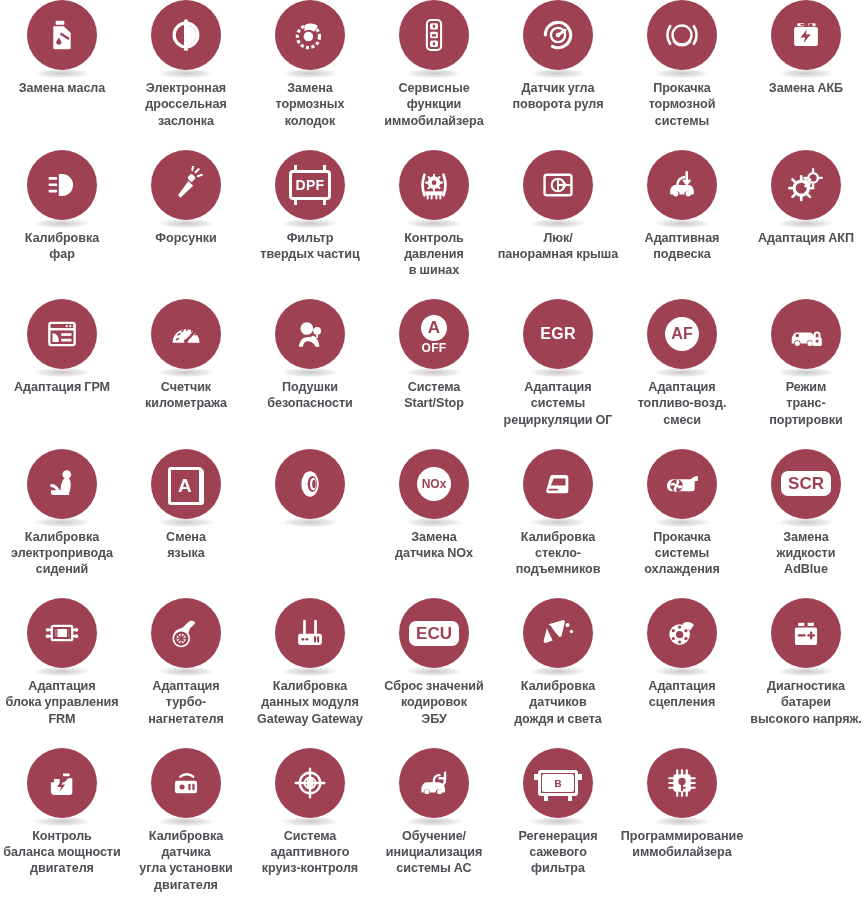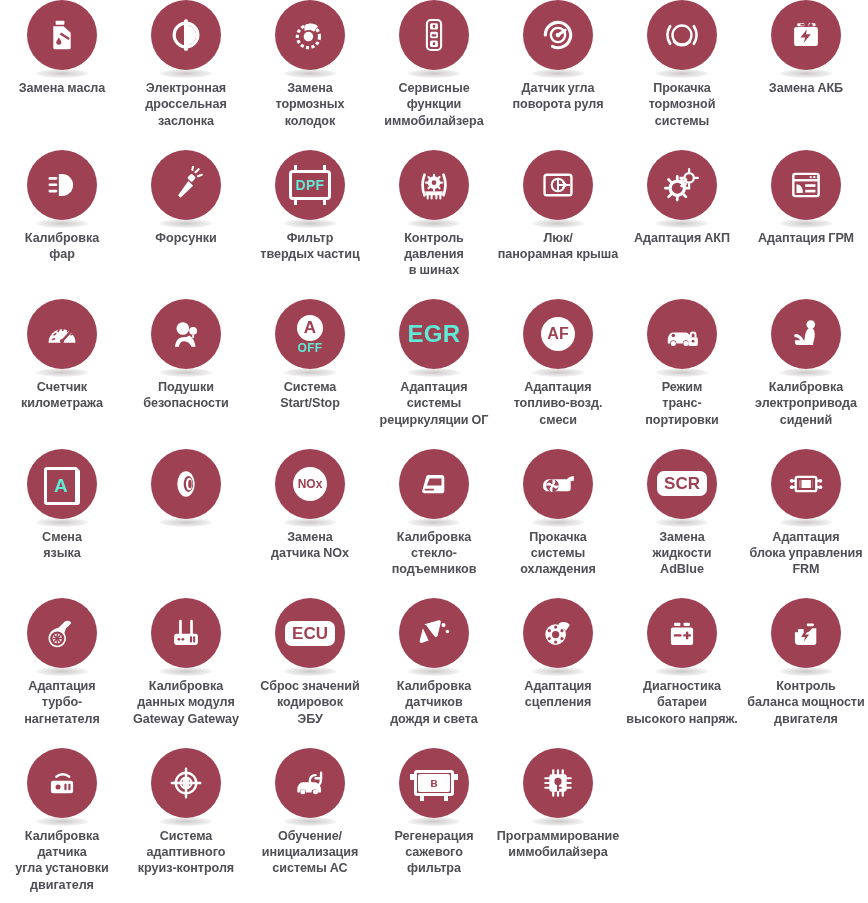--- a/index.html
+++ b/index.html
@@ -53,21 +53,21 @@
     left: 50%;
     transform: translateX(-50%);
     width: 54px;
     height: 9px;
     border-radius: 50%;
     background: radial-gradient(ellipse at center, rgba(120,110,110,0.38) 0%, rgba(150,145,145,0.18) 55%, rgba(255,255,255,0) 76%);
     z-index: 1;
   }
   .circle svg { display: block; }
   .txtbadge {
-    color: #5eead4;
+    color: #ffffff;
     font-weight: bold;
     letter-spacing: .3px;
     font-family: "Liberation Sans", "DejaVu Sans", sans-serif;
     line-height: 1;
   }
   .txtbadge.big { font-size: 19px; }
   .chipwhite {
     background: #ffffff;
     color: #9e4152;
     font-weight: bold;
@@ -319,20 +319,38 @@
       <div class="label">
         <span class="ln">Люк/</span>
         <span class="ln">панорамная крыша</span>
       </div>
     </div>
     <div class="cell">
       <div class="badge-wrap">
         <div class="shadow"></div>
         <div class="circle">
           <svg width="38" height="38" viewBox="0 0 48 48" fill="none" aria-hidden="true">
+            <path d="M9 32c0-5 4-8 6-8h18c2 0 6 3 6 8v3a1 1 0 0 1-1 1h-3a4 4 0 0 0-8 0h-6a4 4 0 0 0-8 0h-3a1 1 0 0 1-1-1z" fill="#ffffff"></path>
+            <circle cx="16" cy="35" r="3.4" fill="#ffffff"></circle>
+            <circle cx="32" cy="35" r="3.4" fill="#ffffff"></circle>
+            <path d="M18 24c0-6 5-10 10-10" stroke="#ffffff" stroke-width="3.2" fill="none"></path>
+            <path d="M30 8v14M26.5 18.5l3.5 4 3.5-4" stroke="#ffffff" stroke-width="3.2" stroke-linecap="round" fill="none"></path>
+          </svg>
+        </div>
+      </div>
+      <div class="label">
+        <span class="ln">Адаптивная</span>
+        <span class="ln">подвеска</span>
+      </div>
+    </div>
+    <div class="cell">
+      <div class="badge-wrap">
+        <div class="shadow"></div>
+        <div class="circle">
+          <svg width="38" height="38" viewBox="0 0 48 48" fill="none" aria-hidden="true">
             <g fill="#ffffff">
               <path d="M19 17l2.5.7 1.6-2 2.3 1.4-.6 2.5 1.9 1.9 2.5-.7 1.3 2.4-2 1.6.7 2.5-2.4 1.3-1.6-2-2.5.7-1.3-2.4 2-1.6-.7-2.5z"></path>
             </g>
             <circle cx="18" cy="28" r="9" stroke="#ffffff" stroke-width="4"></circle>
             <path d="M18 17v-4M18 43v-4M7 28H3M33 28h-4M10 20l-3-3M26 36l3 3M26 20l3-3M10 36l-3 3" stroke="#ffffff" stroke-width="3.4" stroke-linecap="round"></path>
             <circle cx="33" cy="15" r="6" stroke="#ffffff" stroke-width="3"></circle>
             <path d="M33 7v-3M33 26v-3M41 15h3M22 15h3" stroke="#ffffff" stroke-width="2.8" stroke-linecap="round"></path>
           </svg>
         </div>
       </div>
@@ -408,21 +426,21 @@
       </div>
       <div class="label">
         <span class="ln">Система</span>
         <span class="ln">Start/Stop</span>
       </div>
     </div>
     <div class="cell">
       <div class="badge-wrap">
         <div class="shadow"></div>
         <div class="circle">
-          <span class="txtbadge big" style="font-size:24px;">EGR</span>
+          <span class="txtbadge big" style="font-size:16px;">EGR</span>
         </div>
       </div>
       <div class="label">
         <span class="ln">Адаптация</span>
         <span class="ln">системы</span>
         <span class="ln">рециркуляции ОГ</span>
       </div>
     </div>
     <div class="cell">
       <div class="badge-wrap">

